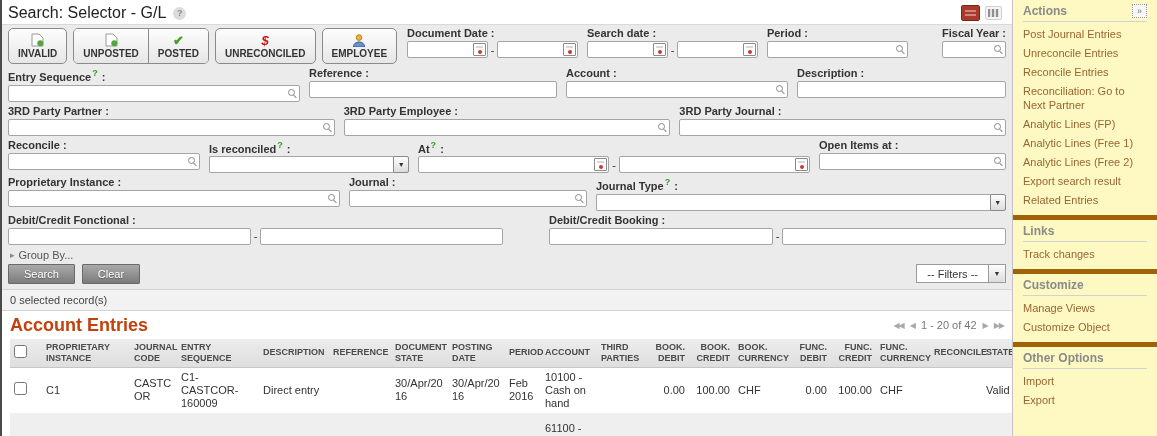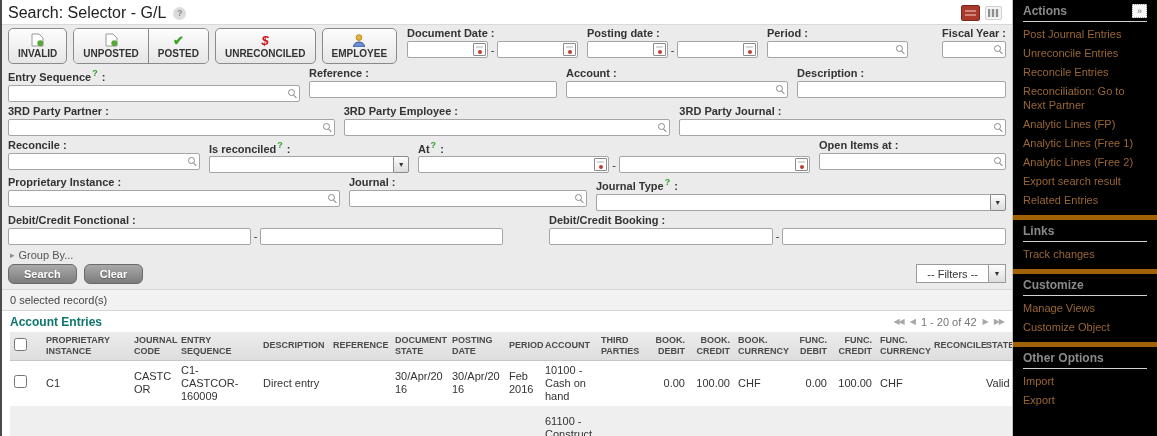--- a/index.html
+++ b/index.html
@@ -61,48 +61,48 @@
   .sbtn-group .sbtn-seg { border:none; border-radius:0; }
   .sbtn-group .sbtn-seg + .sbtn-seg { border-left:1px solid #8a8a8a; }
   .glyph-check { color:#3fa32a; font-size:13px; font-weight:bold; line-height:13px; }
   .glyph-dollar { color:#cc1111; font-size:13px; font-weight:bold; line-height:13px; font-style:italic; }
   .sbtn-lbl { margin-top:1px; }
 
   
   .groupby { display:flex; align-items:center; color:#555; padding:1px 0 3px 2px; cursor:pointer; }
   .groupby .arrow { color:#8a8a8a; font-size:9px; margin-right:4px; }
   .toolbar { display:flex; align-items:center; padding:0 0 5px 0; }
-  .gbtn { background:linear-gradient(#a9a9a9,#7c7c7c); color:#fff; font-weight:bold; font-size:11px;
-    border:1px solid #6a6a6a; border-radius:6px; padding:3px 15px; margin-right:7px; cursor:pointer;
+  .gbtn { background:linear-gradient(#a9a9a9,#7c7c7c); color:#fff; font-weight:normal; font-size:11px;
+    border:1px solid #6a6a6a; border-radius:1px; padding:3px 15px; margin-right:7px; cursor:pointer;
     text-shadow:0 1px 1px rgba(0,0,0,.35); font-family:"Liberation Sans", sans-serif; }
   .filters { margin-left:auto; display:flex; align-items:center; border:1px solid #9a9a9a; background:#fff; }
   .filters .filters-lbl { padding:1px 10px; color:#333; }
   .filters .combo-btn { height:17px; border:none; border-left:1px solid #9a9a9a; }
 
   
   .status-line { background:#f2f2f2; color:#444; padding:4px 8px; border-top:1px solid #d5d5d5; border-bottom:1px solid #d5d5d5; }
 
   
   .table-area { background:#fff; padding:4px 8px 0 8px; flex:1; overflow:hidden; }
   .table-head-line { display:flex; align-items:center; margin-bottom:3px; }
-  .table-title { font-weight:bold; font-size:12px; color:#0f766e; }
+  .table-title { font-weight:bold; font-size:18px; color:#c2410c; }
   .pagination { margin-left:auto; display:flex; align-items:center; gap:6px; color:#777; }
   .pg-btn { color:#a8a8a8; font-size:8px; letter-spacing:-1px; cursor:pointer; }
   table { width:100%; border-collapse:collapse; table-layout:fixed; }
   thead th { background:linear-gradient(#ececec,#dedede); font-size:9px; font-weight:bold; color:#4a4a4a;
     padding:3px 4px; text-align:left; vertical-align:middle; border-bottom:1px solid #c6c6c6; line-height:11px; cursor:pointer; }
   thead th.num, td.num { text-align:right; }
   tbody td { padding:3px 4px; font-size:11px; color:#333; vertical-align:middle; word-wrap:break-word; overflow-wrap:break-word; line-height:13px; }
   tr.row-odd { background:#fff; }
   tr.row-even { background:#efefef; }
   tbody tr { cursor:pointer; }
   input[type=checkbox] { margin:0; width:13px; height:13px; }
 
   
-  .sidebar { width:145px; background:#000000; border-left:1px solid #c2c2c2; font-size:11px; overflow:hidden; }
+  .sidebar { width:145px; background:#fef9c3; border-left:1px solid #c2c2c2; font-size:11px; overflow:hidden; }
   .side-section { border-top:5px solid #a16207; padding:0 10px 5px 10px; }
   .side-section:first-child { border-top:none; }
   .side-header { font-weight:bold; color:#8a8a8a; font-size:12px; padding:4px 0 3px 0;
     border-bottom:1px solid #d2d2d2; margin-bottom:3px; display:flex; align-items:center; }
   .collapse-btn { margin-left:auto; border:1px dotted #9a9a9a; background:#f7f7f7; color:#9a9a9a;
     font-size:9px; line-height:10px; padding:1px 4px; cursor:pointer; }
   .side-link { color:#996633; padding:2px 0 3px 0; cursor:pointer; line-height:14px; }
 </style>
 </head>
 <body>
@@ -167,21 +167,21 @@
               </span>
             <span class="dash">-</span>
             <span class="wrap">
                 <input class="inp" style="">
                 <span class="cal"></span>
               </span>
           </div>
         </div>
 
         <div class="fld" style="width:172px;">
-          <label>Posting date :</label>
+          <label>Search date :</label>
           <div class="hrow">
             <span class="wrap">
                 <input class="inp" style="">
                 <span class="cal"></span>
               </span>
             <span class="dash">-</span>
             <span class="wrap">
                 <input class="inp" style="">
                 <span class="cal"></span>
               </span>

